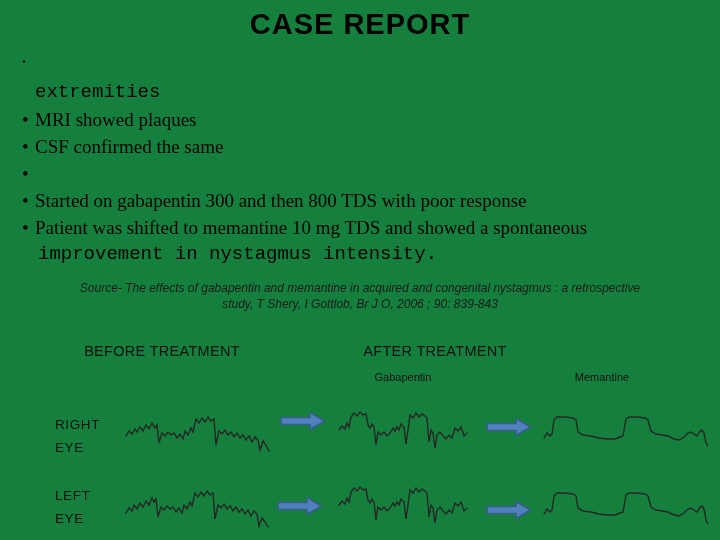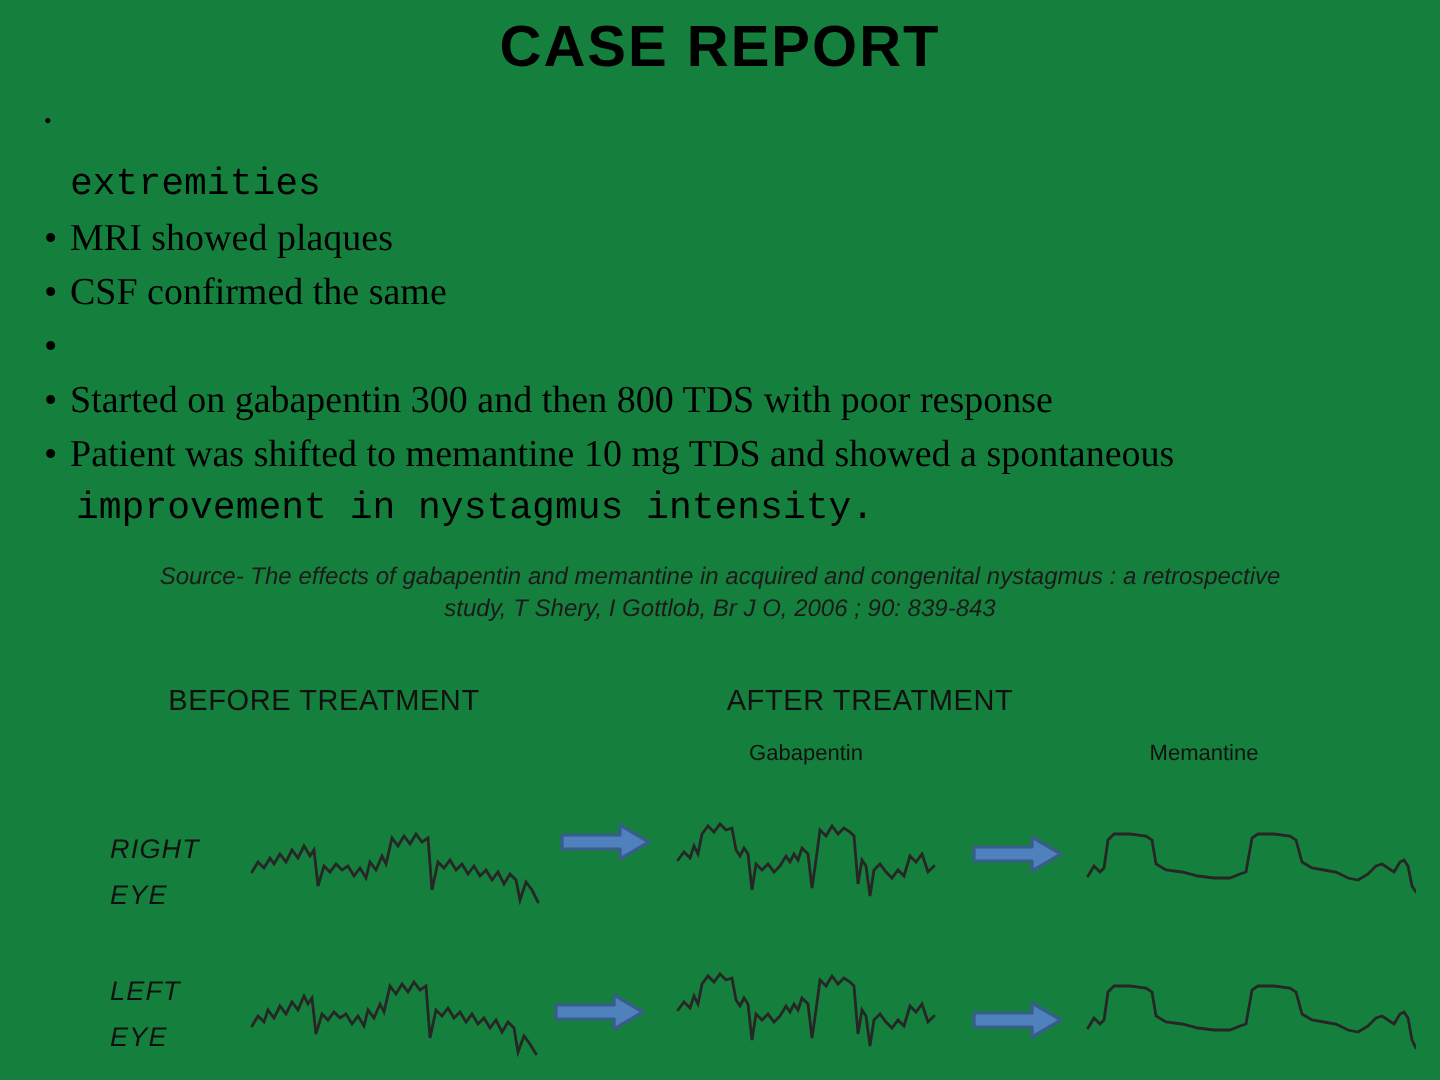--- a/index.html
+++ b/index.html
@@ -37,21 +37,21 @@
     position:absolute;transform:translateX(-50%);white-space:nowrap;
     font-size:14.5px;letter-spacing:0.3px;color:#111;
   }
   .drug-label{
     position:absolute;transform:translateX(-50%);white-space:nowrap;
     font-size:11px;color:#111;
   }
   
   .eye-label{
     position:absolute;font-size:13.5px;line-height:23px;
-    letter-spacing:0.6px;color:#111;white-space:nowrap;font-style:italic;
+    letter-spacing:0.6px;color:#111;white-space:nowrap;
   }
   
   .trace{position:absolute;}
   .trace polyline{
     fill:none;stroke:var(--trace,#262626);stroke-width:1.4;
     stroke-linejoin:miter;stroke-linecap:round;
   }
   .arrow{position:absolute;}
   .arrow path{
     fill:var(--arrow_fill,#4f81bd);stroke:var(--arrow_stroke,#385d8a);

